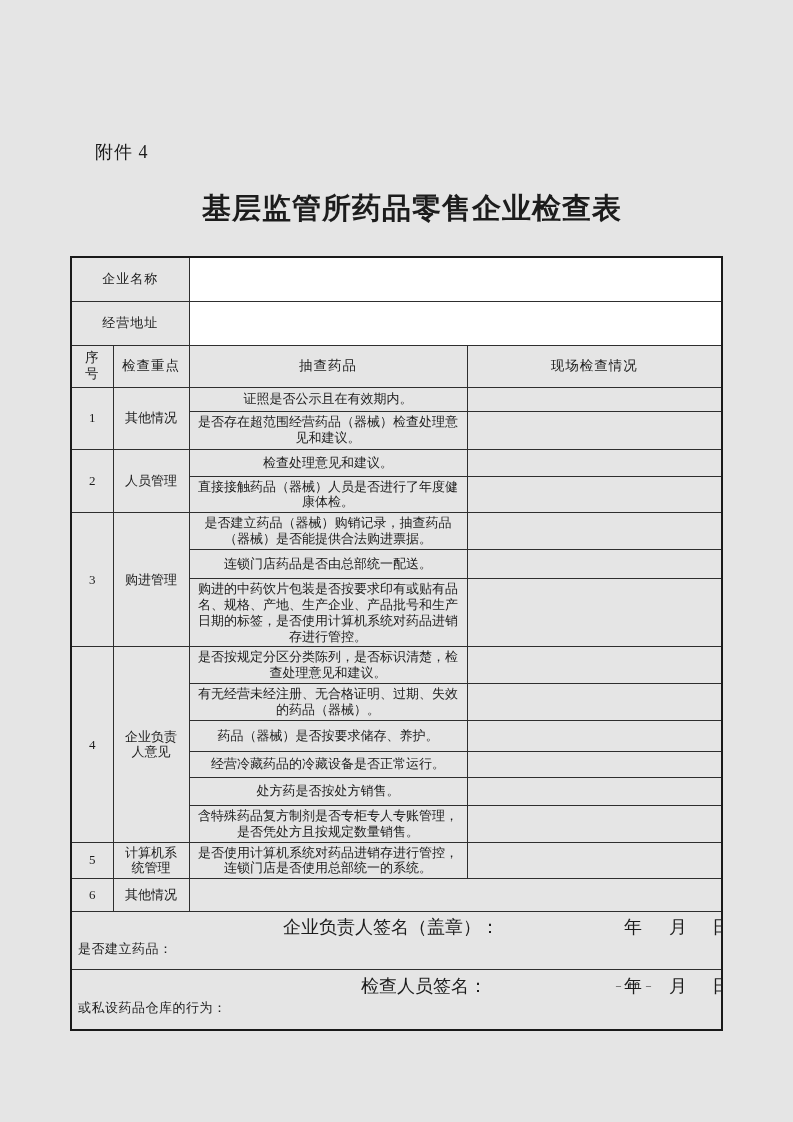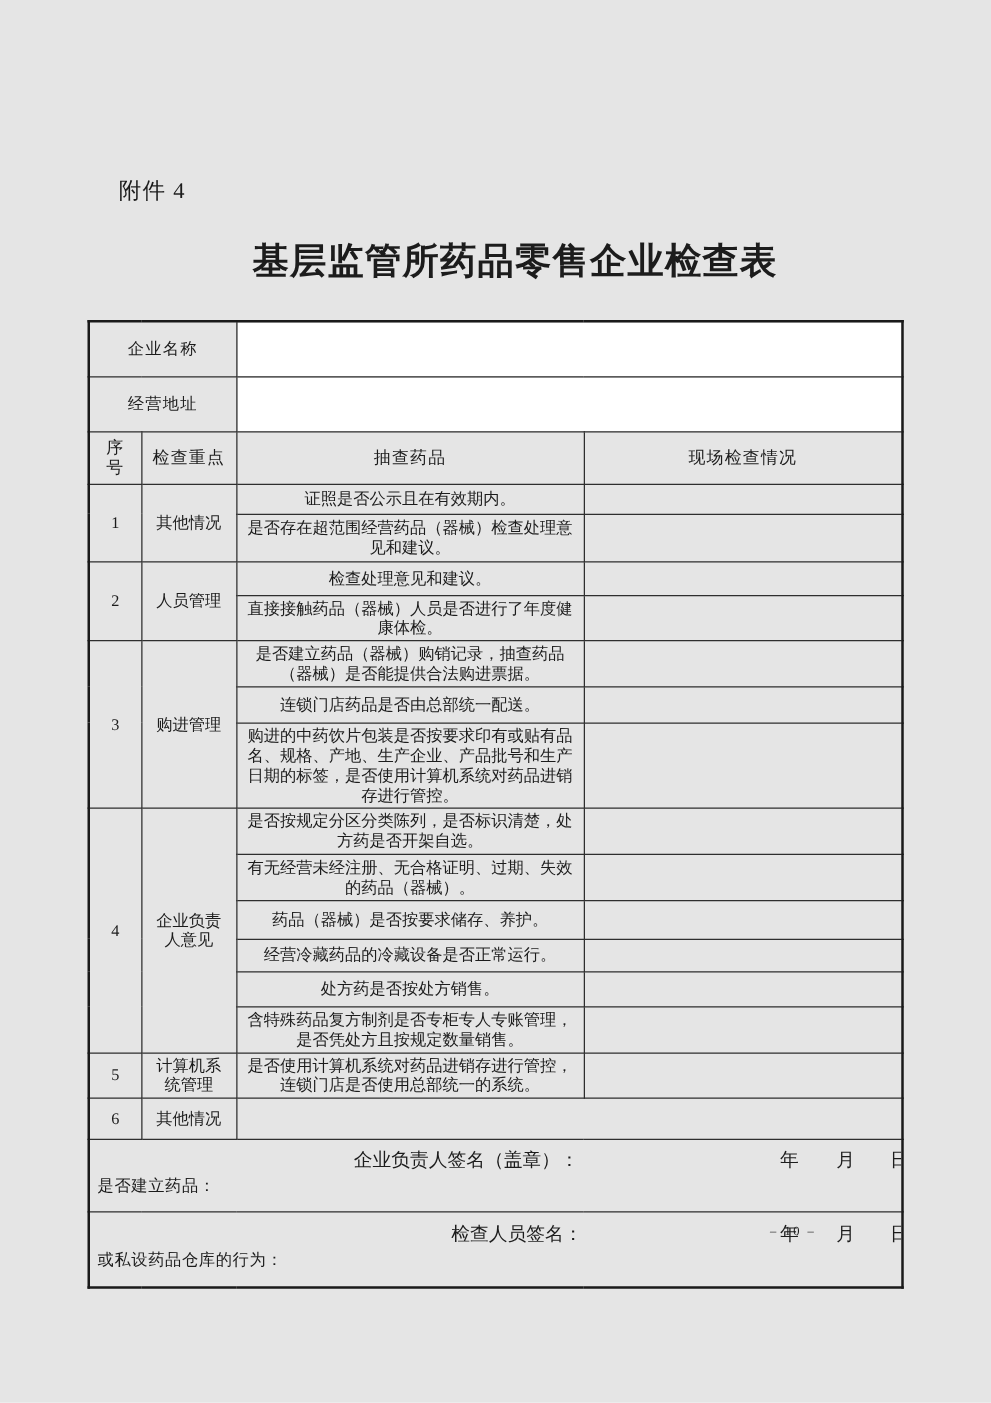--- a/index.html
+++ b/index.html
@@ -42,21 +42,21 @@
   td.item  { padding: 2px 8px; }
   td.result{ }
 
   td.opinion {
     text-align: left; vertical-align: top;
     position: relative; padding: 6px 9px;
     font-size: 13.5px;
   }
   .op-wrap { position: relative; width: 100%; height: 100%; }
   .op-label { position: absolute; left: 0; top: 0; letter-spacing: 0.5px; }
-  .sig, .date { position: absolute; bottom: 2px; font-size: 15px; white-space: nowrap; }
+  .sig, .date { position: absolute; bottom: 2px; font-size: 18px; white-space: nowrap; }
 
   .page-number {
     position: absolute; left: 616px; top: 980px;
     width: 100px; text-align: left; font-size: 10px; letter-spacing: 2px;
   }
 </style>
 </head>
 <body>
 
 <div class="page">
@@ -123,21 +123,21 @@
       <td class="result"></td>
     </tr>
     <tr style="height:62px">
       <td class="item">购进的中药饮片包装是否按要求印有或贴有品名、规格、产地、生产企业、产品批号和生产日期的标签，是否使用计算机系统对药品进销存进行管控。</td>
       <td class="result"></td>
     </tr>
 
     <tr style="height:31px">
       <td rowspan="6" class="seq">4</td>
       <td rowspan="6" class="focus">企业负责人意见</td>
-      <td class="item">是否按规定分区分类陈列，是否标识清楚，处方药是否开架自选。</td>
+      <td class="item">是否按规定分区分类陈列，是否标识清楚，检查处理意见和建议。</td>
       <td class="result"></td>
     </tr>
     <tr style="height:31px">
       <td class="item">有无经营未经注册、无合格证明、过期、失效的药品（器械）。</td>
       <td class="result"></td>
     </tr>
     <tr style="height:31px">
       <td class="item">药品（器械）是否按要求储存、养护。</td>
       <td class="result"></td>
     </tr>

